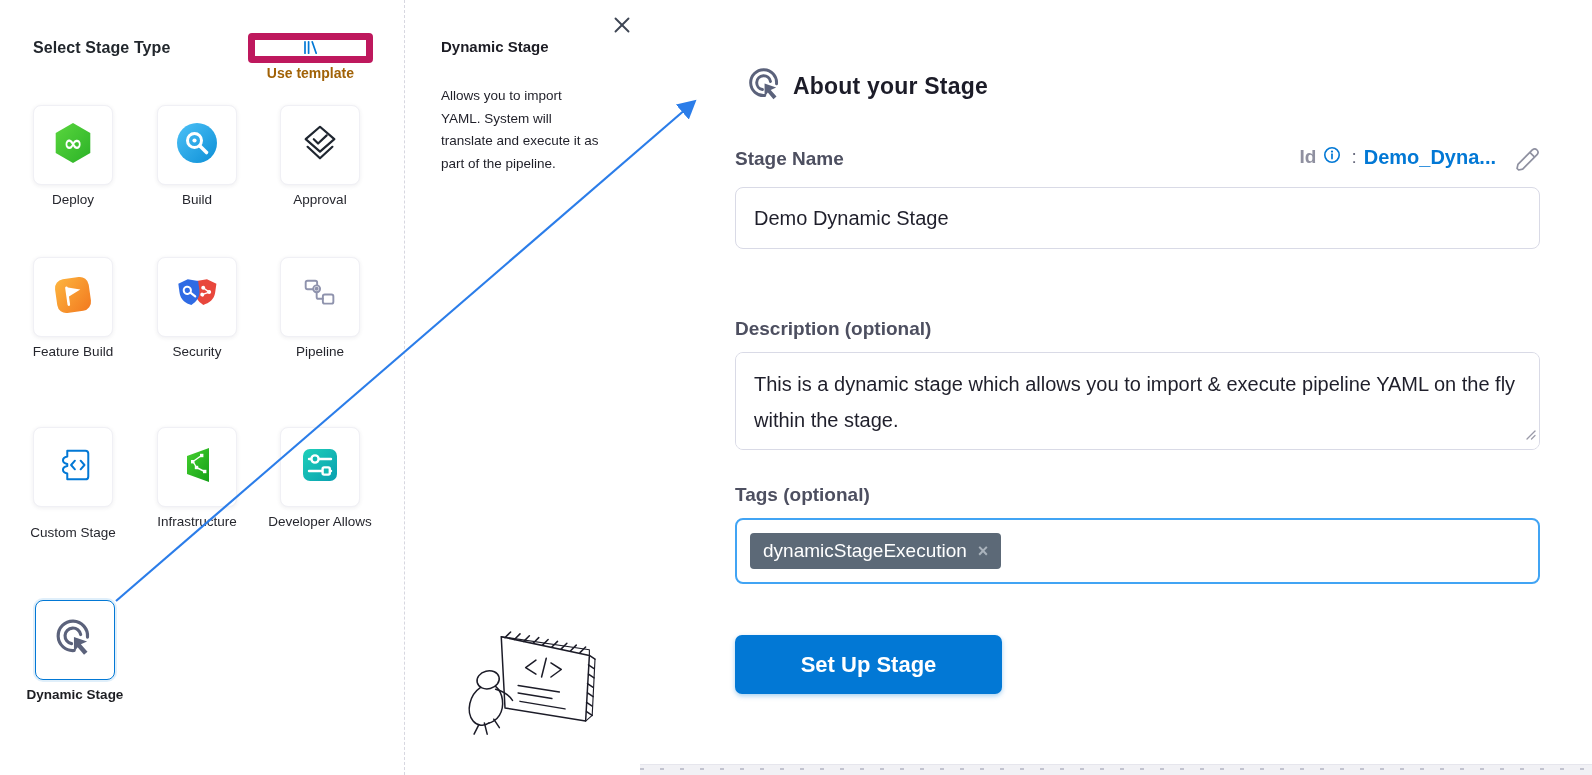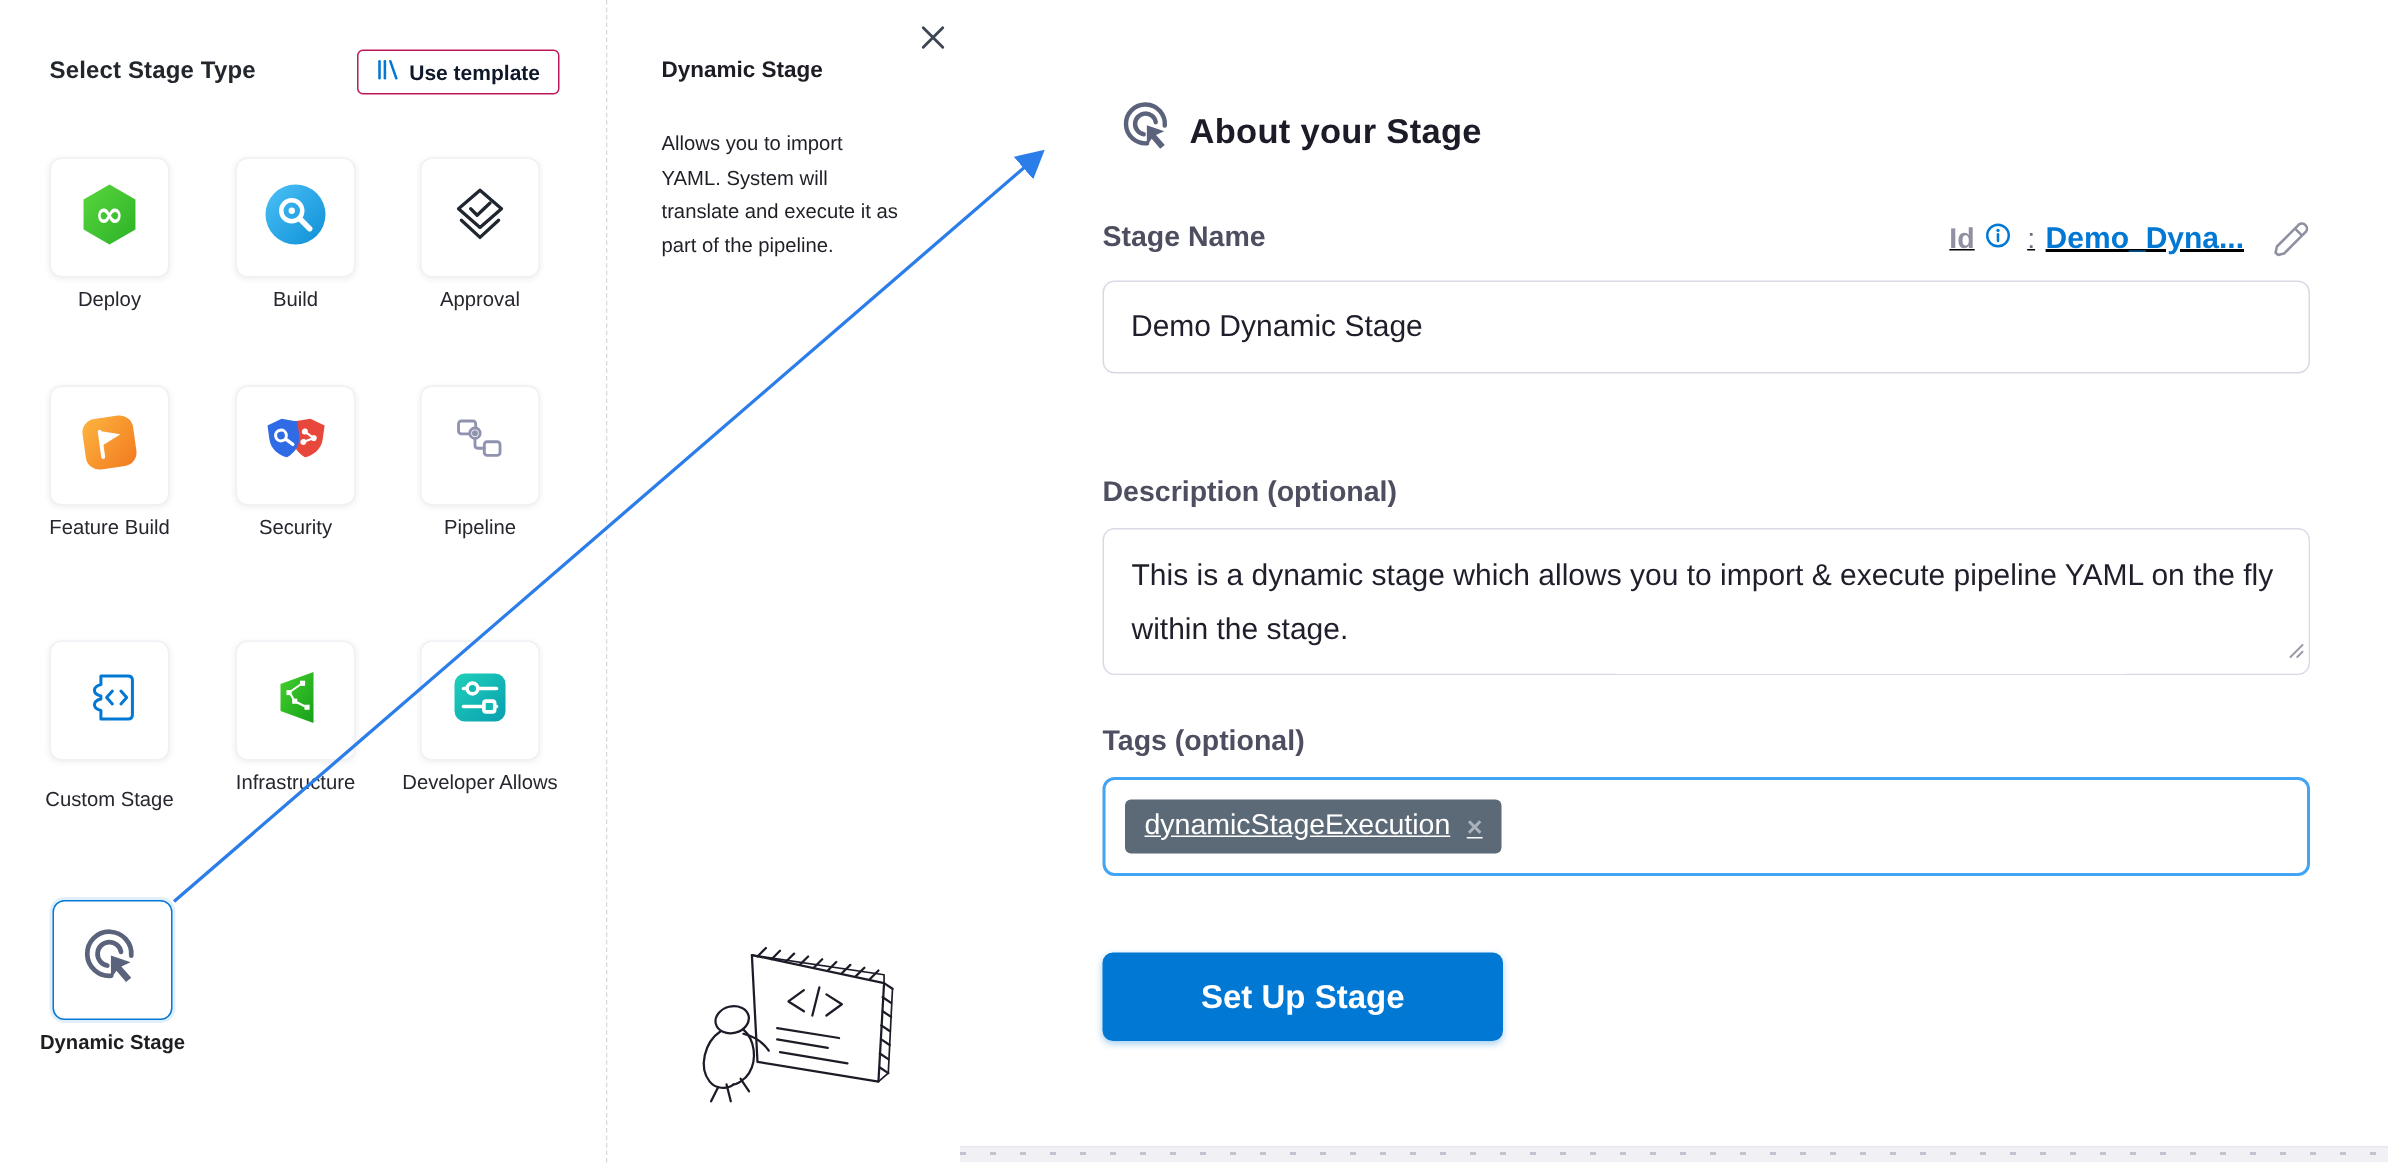--- a/index.html
+++ b/index.html
@@ -7,22 +7,22 @@
               font-family:"Liberation Sans", sans-serif; }
   .page { position:relative; width:1468px; height:775px; background:#fff;padding-left:20px; }
 
   
   .left-panel { position:absolute; left:0; top:0; width:405px; height:775px;
                 border-right:1px dashed #d7d7e0; background:#fff; }
   .left-header { position:absolute; left:33px; top:33px; width:340px; display:flex;
                  justify-content:space-between; align-items:center; }
   .left-title { font-size:16px; font-weight:700; color:#22272d; letter-spacing:.1px; }
   .tpl-btn { display:flex; align-items:center; gap:7px; height:30px; padding:0 12px;
-             border:1px solid #be185d; border-radius:4px; background:#fff;
-             color:#0f172a; font-size:14px; font-weight:600; cursor:pointer; }
+             border:7px solid #be185d; border-radius:4px; background:#fff;
+             color:#a16207; font-size:14px; font-weight:600; cursor:pointer;flex-direction:column; }
   .cell { position:absolute; width:130px; display:flex; flex-direction:column; align-items:center; }
   .card { width:80px; height:80px; background:#fff; border:1px solid #f0f0f5; border-radius:8px;
           box-shadow:0 1px 4px rgba(40,41,61,.08); display:flex; align-items:center;
           justify-content:center; cursor:pointer; }
   .card.selected { border:1px solid #0278d5; box-shadow:0 0 0 2px rgba(2,120,213,.12); }
   .card-label { margin-top:6px; font-size:13.5px; line-height:17px; color:#26272e; text-align:center; }
   .card-label.bold { font-weight:700; color:#1d1e22; }
 
   
   .info-panel { position:absolute; left:405px; top:0; width:235px; height:775px; background:#fff; }
@@ -33,40 +33,40 @@
                line-height:22.5px; color:#1f1f28; }
   .illus { position:absolute; left:55px; top:618px; }
 
   
   .form-panel { position:absolute; left:640px; top:0; width:952px; height:775px; background:#fff; }
   .form-content { position:absolute; left:63px; top:0; width:805px; height:775px;margin-left:32px; }
   .about-row { position:absolute; left:12px; top:66px; display:flex; align-items:center; gap:9px; }
   .about-title { font-size:23px; font-weight:700; color:#1c1c28; letter-spacing:.2px; }
   .field-label { font-size:19px; font-weight:600; color:#4d4f60; }
   .lbl-name { position:absolute; left:0; top:148px; }
-  .id-group { position:absolute; right:0; top:146px; display:flex; align-items:center; gap:7px;text-decoration:underline; }
+  .id-group { position:absolute; right:0; top:146px; display:flex; align-items:flex-start; gap:7px; }
   .id-prefix { font-size:19px; font-weight:600; color:#8f90a0; }
   .id-sep { font-size:19px; color:#6b6d80; margin-left:3px; }
   .id-value { font-size:20px; font-weight:600; color:#0278d5; cursor:pointer; }
   .edit-btn { background:none; border:none; cursor:pointer; margin-left:10px; display:flex; }
   .text-input { position:absolute; left:0; top:187px; width:805px; height:62px;
                 border:1px solid #d9dae6; border-radius:8px; padding:0 18px;
                 font-family:"Liberation Sans",sans-serif; font-size:20px; color:#1f1f2b; background:#fff; }
   .lbl-desc { position:absolute; left:0; top:318px; }
   .ta-wrap { position:absolute; left:0; top:352px; width:805px; height:98px; }
   .text-area { width:805px; height:98px; border:1px solid #d9dae6; border-radius:8px;
                padding:13px 18px; font-family:"Liberation Sans",sans-serif; font-size:20px;
                line-height:36px; color:#1f1f2b; resize:none; background:#fff; }
   .ta-grip { position:absolute; right:4px; bottom:6px; }
   .lbl-tags { position:absolute; left:0; top:484px; }
   .tags-box { position:absolute; left:0; top:518px; width:805px; height:66px;
               border:2px solid #41a4f4; border-radius:8px; background:#fff;
               display:flex; align-items:center; padding-left:13px; cursor:text; }
   .tag-chip { display:flex; align-items:center; gap:11px; background:#5c6977; color:#fff;
-              font-size:19px; padding:7px 13px; border-radius:4px;text-decoration:underline; }
+              font-size:19px; padding:7px 13px; border-radius:4px; }
   .tag-x { color:#aab3bc; font-size:18px; font-weight:700; cursor:pointer; line-height:1; }
   .submit-btn { position:absolute; left:0; top:635px; width:267px; height:59px; background:#0278d5;
                 border:none; border-radius:7px; color:#fff; font-family:"Liberation Sans",sans-serif;
                 font-size:22px; font-weight:600; cursor:pointer;
                 box-shadow:0 2px 5px rgba(2,120,213,.35); }
   .canvas-strip { position:absolute; left:0; bottom:0; width:952px; height:11px; background:#f1f1f5;
                   border-top:1px solid #e6e6ed; }
   .canvas-strip::after { content:""; position:absolute; left:0; top:3px; height:2px; width:100%;
                   background:repeating-linear-gradient(90deg,#c2c3cf 0 4px, transparent 4px 20px); }
 

